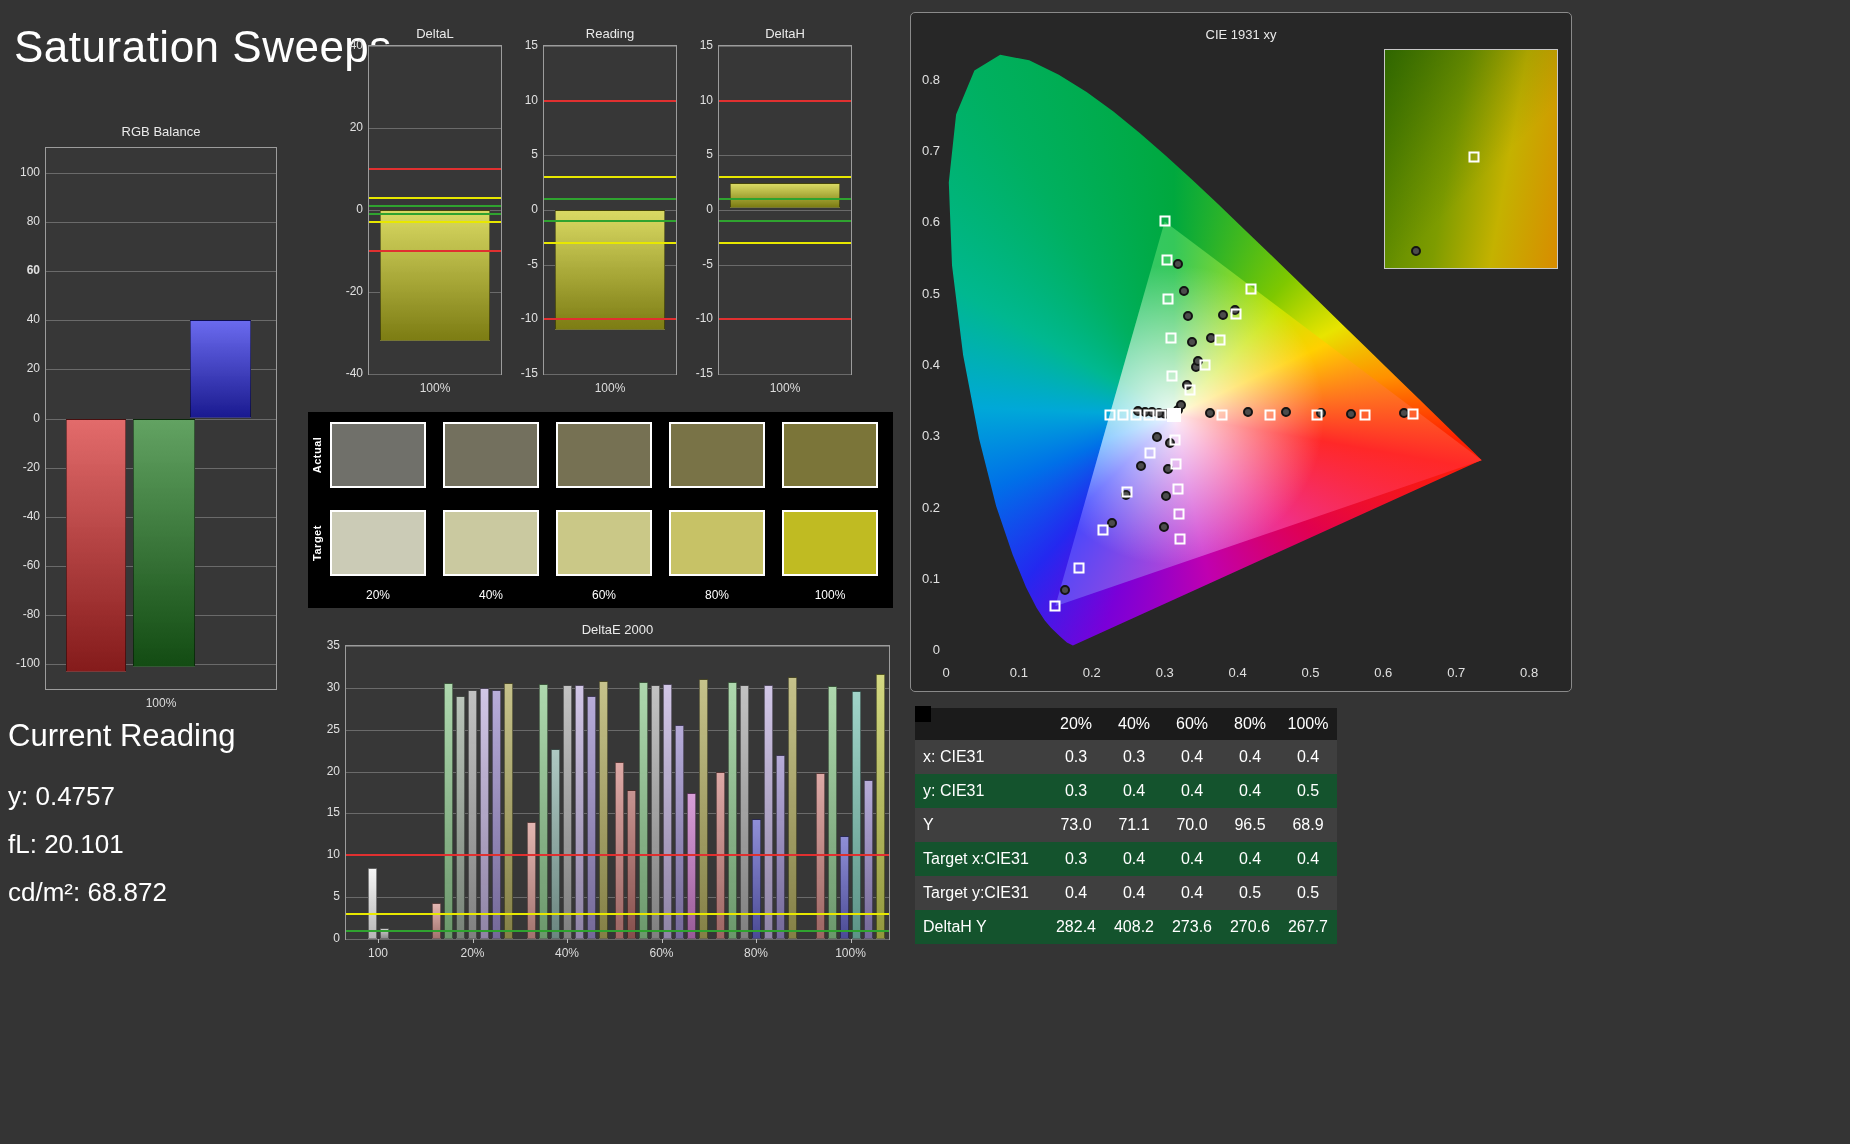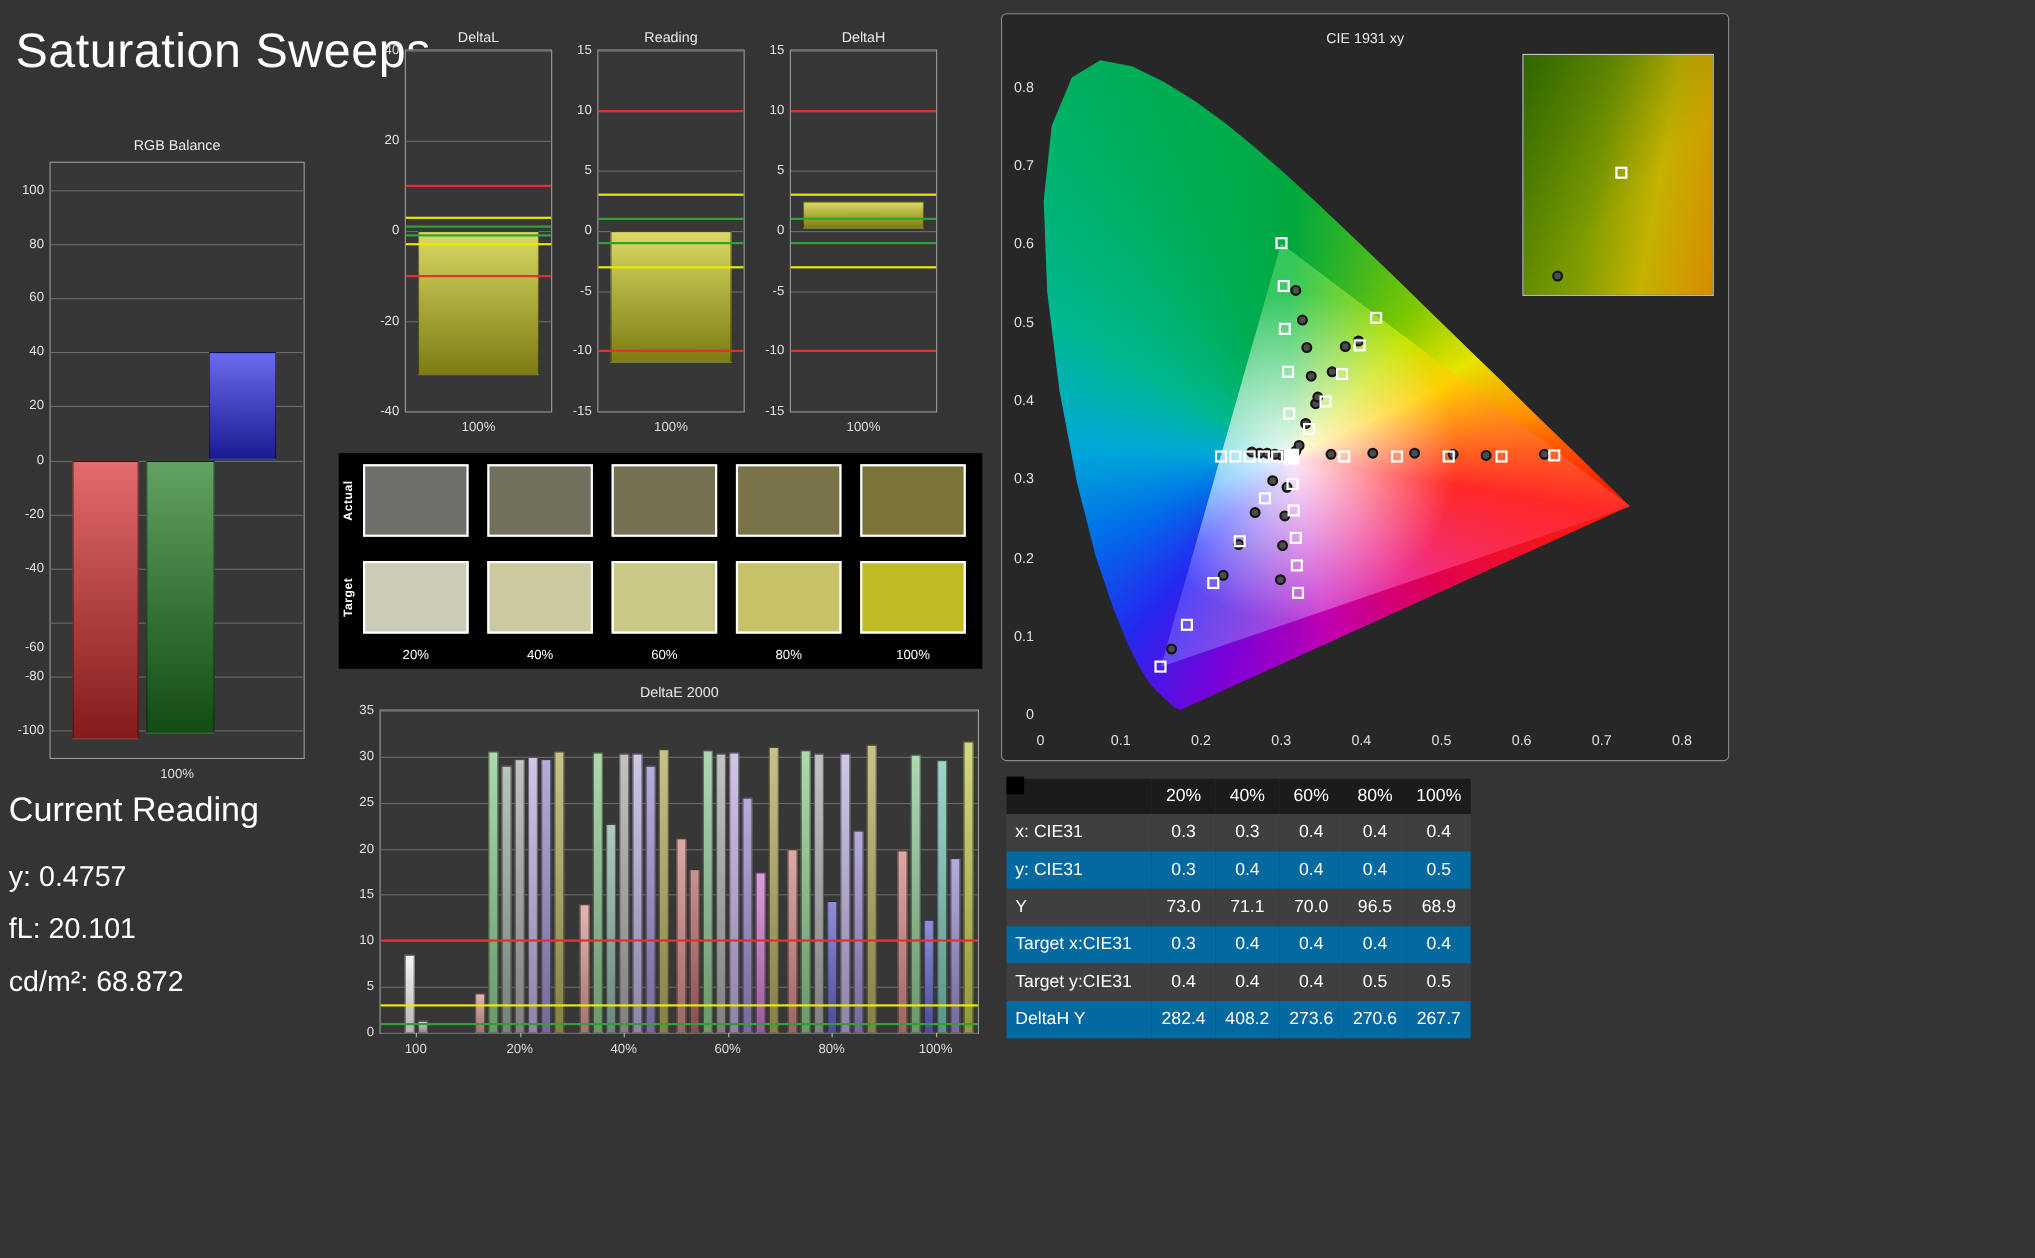--- a/index.html
+++ b/index.html
@@ -52,47 +52,47 @@
   #current-reading{position:absolute;left:8px;top:718px;width:320px}
   .cr-head{font-size:31px;margin-bottom:18px}
   .cr-line{font-size:26px;line-height:48px}
   
   #table-panel{position:absolute;left:915px;top:708px}
   #table-corner{position:absolute;left:915px;top:706px;width:16px;height:16px;background:#000;z-index:3}
   .tbl{display:grid;grid-template-columns:132px repeat(5,58px)}
   .tcell{height:34px;line-height:34px;font-size:16px;text-align:center;color:#fff;background:#3f3f3f}
   .thead{background:#1b1b1b;height:32px;line-height:32px}
   .tlabel{text-align:left;padding-left:8px}
-  .alt{background:#0369a1}
+  .alt{background:#14532d}
 </style>
 </head>
 <body>
 
 <div class="page-title">Saturation Sweeps</div>
 
 <div class="chart-title" id="rgb-title">RGB Balance</div>
 <div class="plot" id="rgb-plot">
     <div class="gridline" style="top: 516.4px;"></div>
     <div class="ytick" style="top: 508.4px;">-100</div>
     <div class="gridline" style="top: 467.2px;"></div>
     <div class="ytick" style="top: 459.2px;">-80</div>
     <div class="gridline" style="top: 418px;"></div>
-    <div class="ytick" style="top: 433px;">-60</div>
+    <div class="ytick" style="top: 410px;">-60</div>
     <div class="gridline" style="top: 368.9px;"></div>
     <div class="ytick" style="top: 360.9px;">-40</div>
     <div class="gridline" style="top: 319.7px;"></div>
     <div class="ytick" style="top: 311.7px;">-20</div>
     <div class="gridline" style="top: 270.5px;"></div>
     <div class="ytick" style="top: 262.5px;">0</div>
     <div class="gridline" style="top: 221.3px;"></div>
     <div class="ytick" style="top: 213.3px;">20</div>
     <div class="gridline" style="top: 172.1px;"></div>
     <div class="ytick" style="top: 164.1px;">40</div>
     <div class="gridline" style="top: 123px;"></div>
-    <div class="ytick" style="top: 115px;">60</div>
+    <div class="ytick" style="top: 115px; font-weight: bold;">60</div>
     <div class="gridline" style="top: 73.8px;"></div>
     <div class="ytick" style="top: 65.8px;">80</div>
     <div class="gridline" style="top: 24.6px;"></div>
     <div class="ytick" style="top: 16.6px;">100</div>
     <div class="vbar" style="top: 270.5px; height: 253.3px; left: 8.5%; width: 26.5%; background-color: rgb(214, 43, 43);"></div>
     <div class="vbar" style="top: 270.5px; height: 248.4px; left: 38%; width: 27%; background-color: rgb(30, 122, 30);"></div>
     <div class="vbar" style="top: 172.1px; height: 98.4px; left: 62.5%; width: 26.5%; background-color: rgb(42, 42, 232);"></div>
   </div>
 <div class="xlabel" id="rgb-xlabel">100%</div>
 

